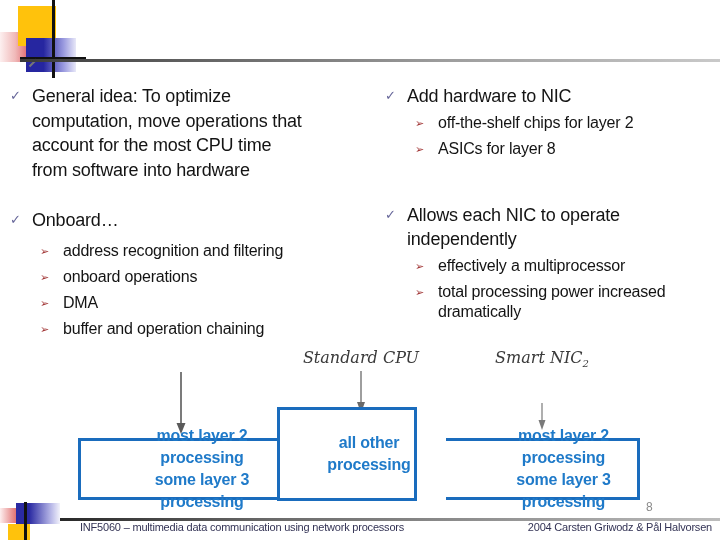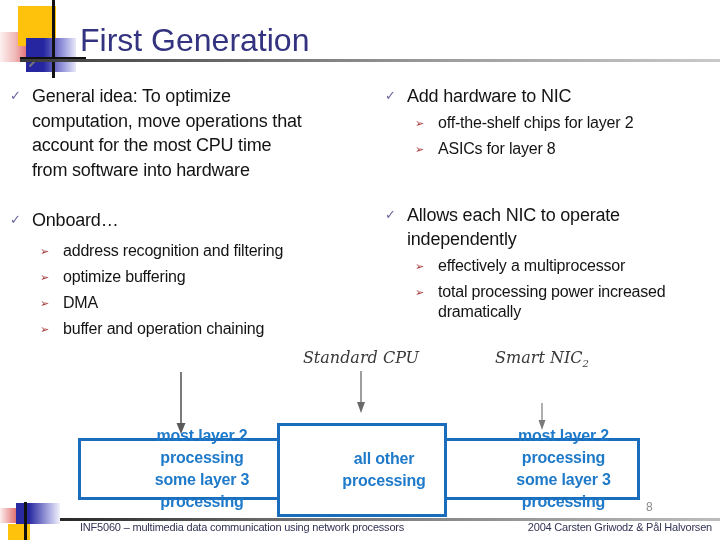--- a/index.html
+++ b/index.html
@@ -53,21 +53,21 @@
   .dl-3{left:442px;} 
   .arrow-svg{position:absolute;left:0;top:0;}
   .pbox{
     position:absolute;border:3px solid #1a6cbd;background:#ffffff;
     display:flex;align-items:center;justify-content:center;text-align:center;
     color:#1f7ac9;font-weight:bold;font-size:16px;line-height:22px;white-space:pre-line;
     box-sizing:border-box;letter-spacing:-0.2px;padding-left:44px;
   }
   .pbox-left{left:78px;top:438px;width:201px;height:62px;border-right:none;}
   .pbox-right{left:446px;top:438px;width:194px;height:62px;border-left:none;}
-  .pbox-mid{left:277px;top:423px;width:170px;height:94px;z-index:2;}
+  .pbox-mid{left:277px;top:407px;width:140px;height:94px;z-index:2;}
   
   .footer-rule{
     position:absolute;left:28px;top:518px;width:692px;height:3px;
     background:linear-gradient(to right,#1e1e1e,#6a6a6a 35%,#bcbcbc);
   }
   .logo-bottom{position:absolute;left:0;top:488px;width:80px;height:52px;}
   .lb-red{position:absolute;left:0;top:20px;width:24px;height:15px;
           background:linear-gradient(to right,#fdeeee,#e89090 50%,#cf3b3b);}
   .lb-blue{position:absolute;left:16px;top:15px;width:44px;height:21px;
           background:linear-gradient(to right,#2a2aa2 30%,#b9b9e8 80%,#f2f2fb);}
@@ -85,21 +85,20 @@
 
   <div class="logo-top">
     <div class="lt-red"></div>
     <div class="lt-yellow"></div>
     <div class="lt-blue"></div>
     <div class="lt-vline"></div>
     <div class="lt-hline"></div>
     <div class="lt-tick"></div>
   </div>
 
-  <div class="title">First Generation</div>
   <div class="title-rule"></div>
 
   <div class="col col-left">
     <div class="l1">
       <span class="marker">✓</span>
       <span class="txt">General idea: To optimize
 computation, move operations that
 account for the most CPU time
 from software into hardware</span>
     </div>
@@ -107,21 +106,21 @@
       <span class="marker">✓</span>
       <span class="txt">Onboard…</span>
     </div>
     <div class="sub-list">
       <div class="l2">
         <span class="marker">➢</span>
         <span class="txt">address recognition and filtering</span>
       </div>
       <div class="l2">
         <span class="marker">➢</span>
-        <span class="txt">optimize buffering</span>
+        <span class="txt">onboard operations</span>
       </div>
       <div class="l2">
         <span class="marker">➢</span>
         <span class="txt">DMA</span>
       </div>
       <div class="l2">
         <span class="marker">➢</span>
         <span class="txt">buffer and operation chaining</span>
       </div>
     </div>

